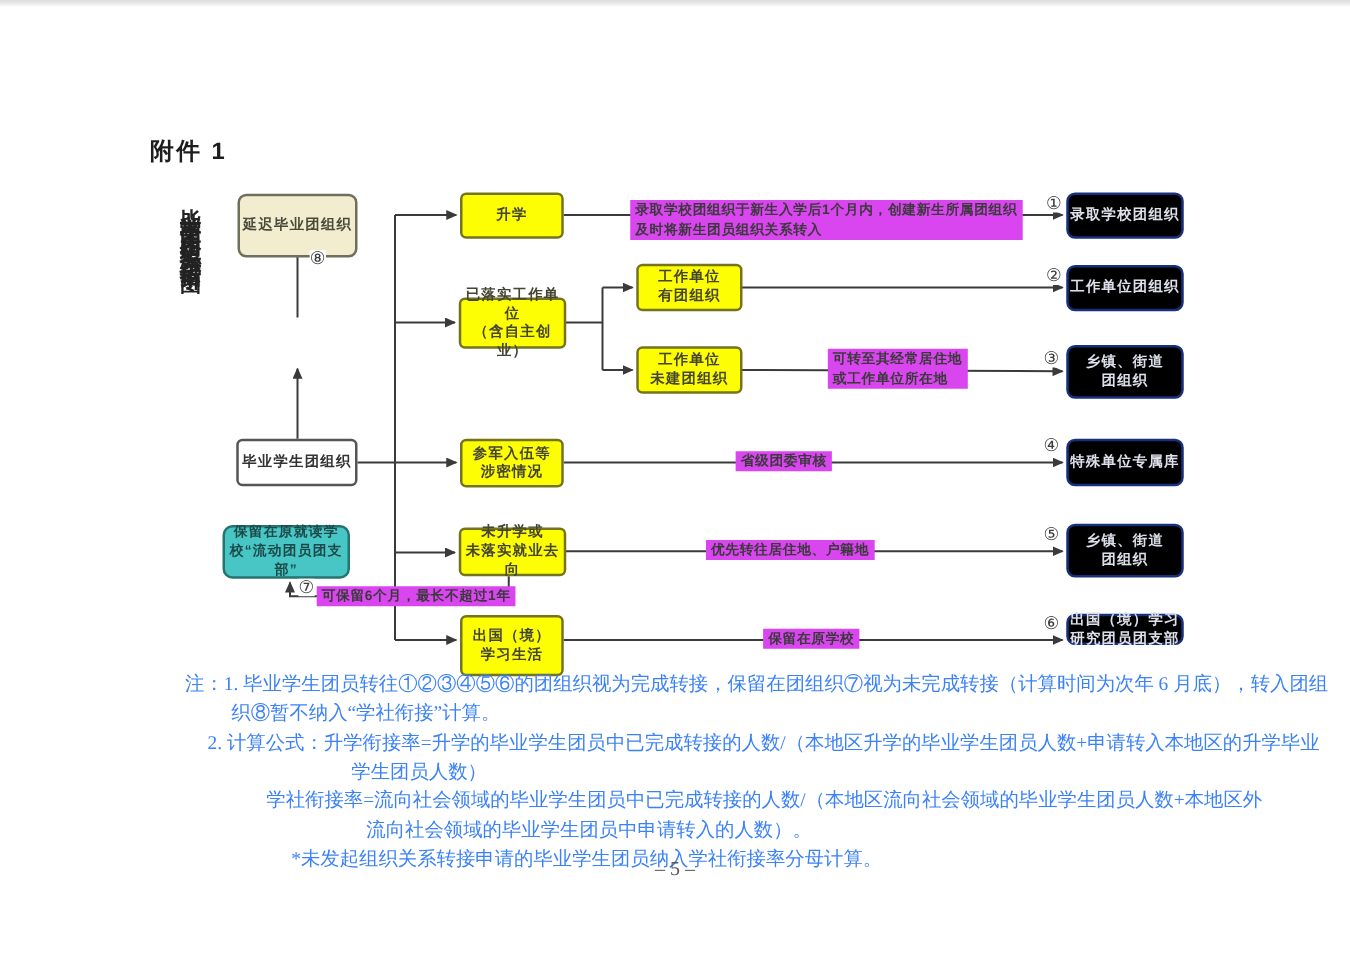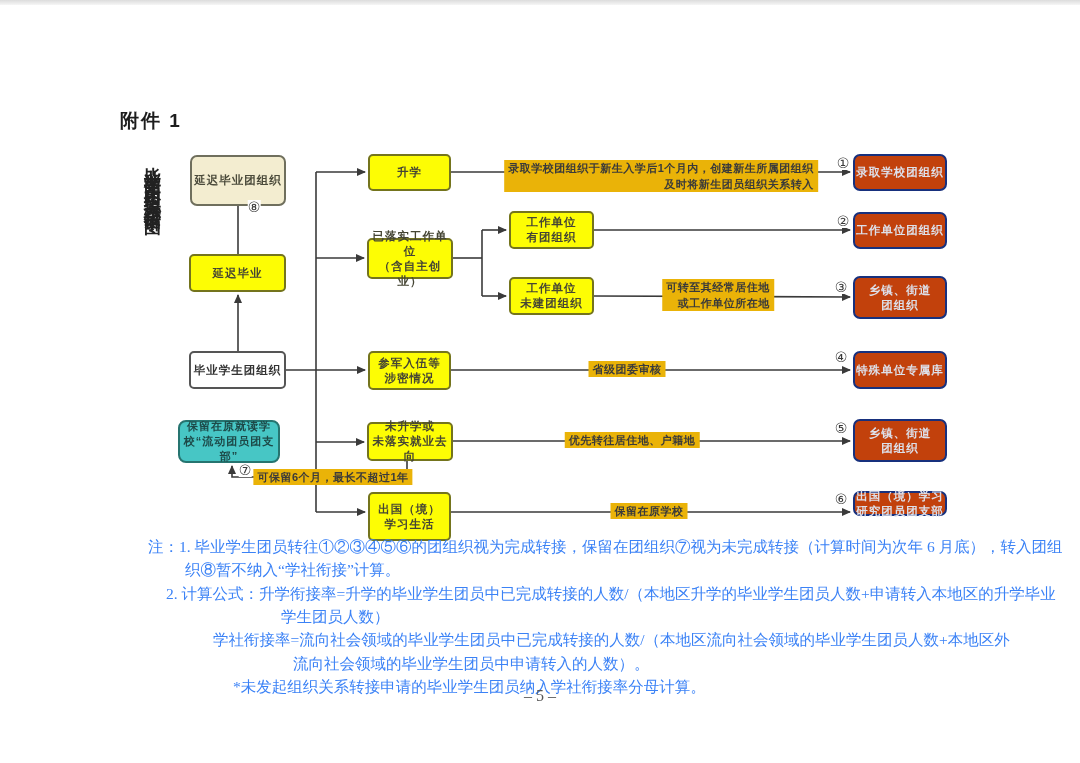--- a/index.html
+++ b/index.html
@@ -9,25 +9,25 @@
         background:linear-gradient(#dcdcdc,#f6f6f6);}
   .attachment{position:absolute;left:120px;top:108px;font:bold 19px "Liberation Sans",sans-serif;
         color:#1d1d1d;letter-spacing:2px;}
   .vtitle{position:absolute;left:141px;top:153px;writing-mode:vertical-rl;text-orientation:upright;
         font:bold 17px "Liberation Sans",sans-serif;letter-spacing:3.5px;color:#222;}
   svg.lines{position:absolute;left:0;top:0;}
   .box{position:absolute;display:flex;align-items:center;justify-content:center;text-align:center;
         white-space:pre-line;font:bold 11.5px "Liberation Sans",sans-serif;line-height:15px;
         border-radius:5px;box-sizing:border-box;letter-spacing:1px;}
   .yellow{background:#fdfd04;border:2px solid #74741d;color:#454534;}
-  .blue{background:#c2410c;border:2px solid #17307d;color:#dde0ea;border-radius:7px;font-family:Liberation Mono, monospace;}
+  .blue{background:#000000;border:2px solid #17307d;color:#dde0ea;border-radius:7px;font-family:Liberation Mono, monospace;}
   .teal{background:#47c6c5;border:2px solid #267470;color:#1d4948;font-size:11px;border-radius:8px;}
   .beige{background:#f3edd0;border:2px solid #6f6f5d;color:#4a4a3a;border-radius:7px;}
   .whitebox{background:#ffffff;border:2px solid #555555;color:#333333;}
-  .elabel{position:absolute;transform:translate(-50%,-50%);background:#eab308;text-align:right;
+  .elabel{position:absolute;transform:translate(-50%,-50%);background:#d946ef;text-align:left;
         white-space:pre-line;font:bold 11px "Liberation Sans",sans-serif;line-height:16px;
         color:#3a3a3a;padding:0 4px;letter-spacing:0.5px;}
   .cnum{position:absolute;transform:translate(-50%,-50%);font:14px "DejaVu Sans",sans-serif;
         color:#3a3a3a;background:#fff;line-height:14px;}
   .note{position:absolute;font:15.5px "Liberation Serif",serif;color:#3b82f6;white-space:nowrap;}
   .pagenum{position:absolute;left:0;top:687px;width:1080px;text-align:center;
         font:16px "Liberation Serif",serif;color:#555;}
 </style>
 </head>
 <body>
@@ -65,21 +65,20 @@
       <path d="M593,296 L850,297" marker-end="url(#arr)"></path>
       <path d="M451,370 L850,370" marker-end="url(#arr)"></path>
       <path d="M452,441 L850,441" marker-end="url(#arr)"></path>
       <path d="M451,512 L850,512" marker-end="url(#arr)"></path>
 
       <path d="M407,461 L407,477 L232,477 L232,466" marker-end="url(#arr)"></path>
     </g>
   </svg>
 
   <div class="box beige" style="left:190px;top:155px;width:96px;height:51px">延迟毕业团组织</div>
-  <div class="box yellow" style="left:189px;top:254px;width:97px;height:38px">延迟毕业</div>
   <div class="box whitebox" style="left:189px;top:351px;width:97px;height:38px">毕业学生团组织</div>
   <div class="box teal" style="left:178px;top:420px;width:102px;height:43px">保留在原就读学
 校“流动团员团支部”</div>
 
   <div class="box yellow" style="left:368px;top:154px;width:83px;height:37px">升学</div>
   <div class="box yellow" style="left:367px;top:238px;width:86px;height:41px">已落实工作单位
 （含自主创业）</div>
   <div class="box yellow" style="left:509px;top:211px;width:85px;height:38px">工作单位
 有团组织</div>
   <div class="box yellow" style="left:509px;top:277px;width:85px;height:38px">工作单位

